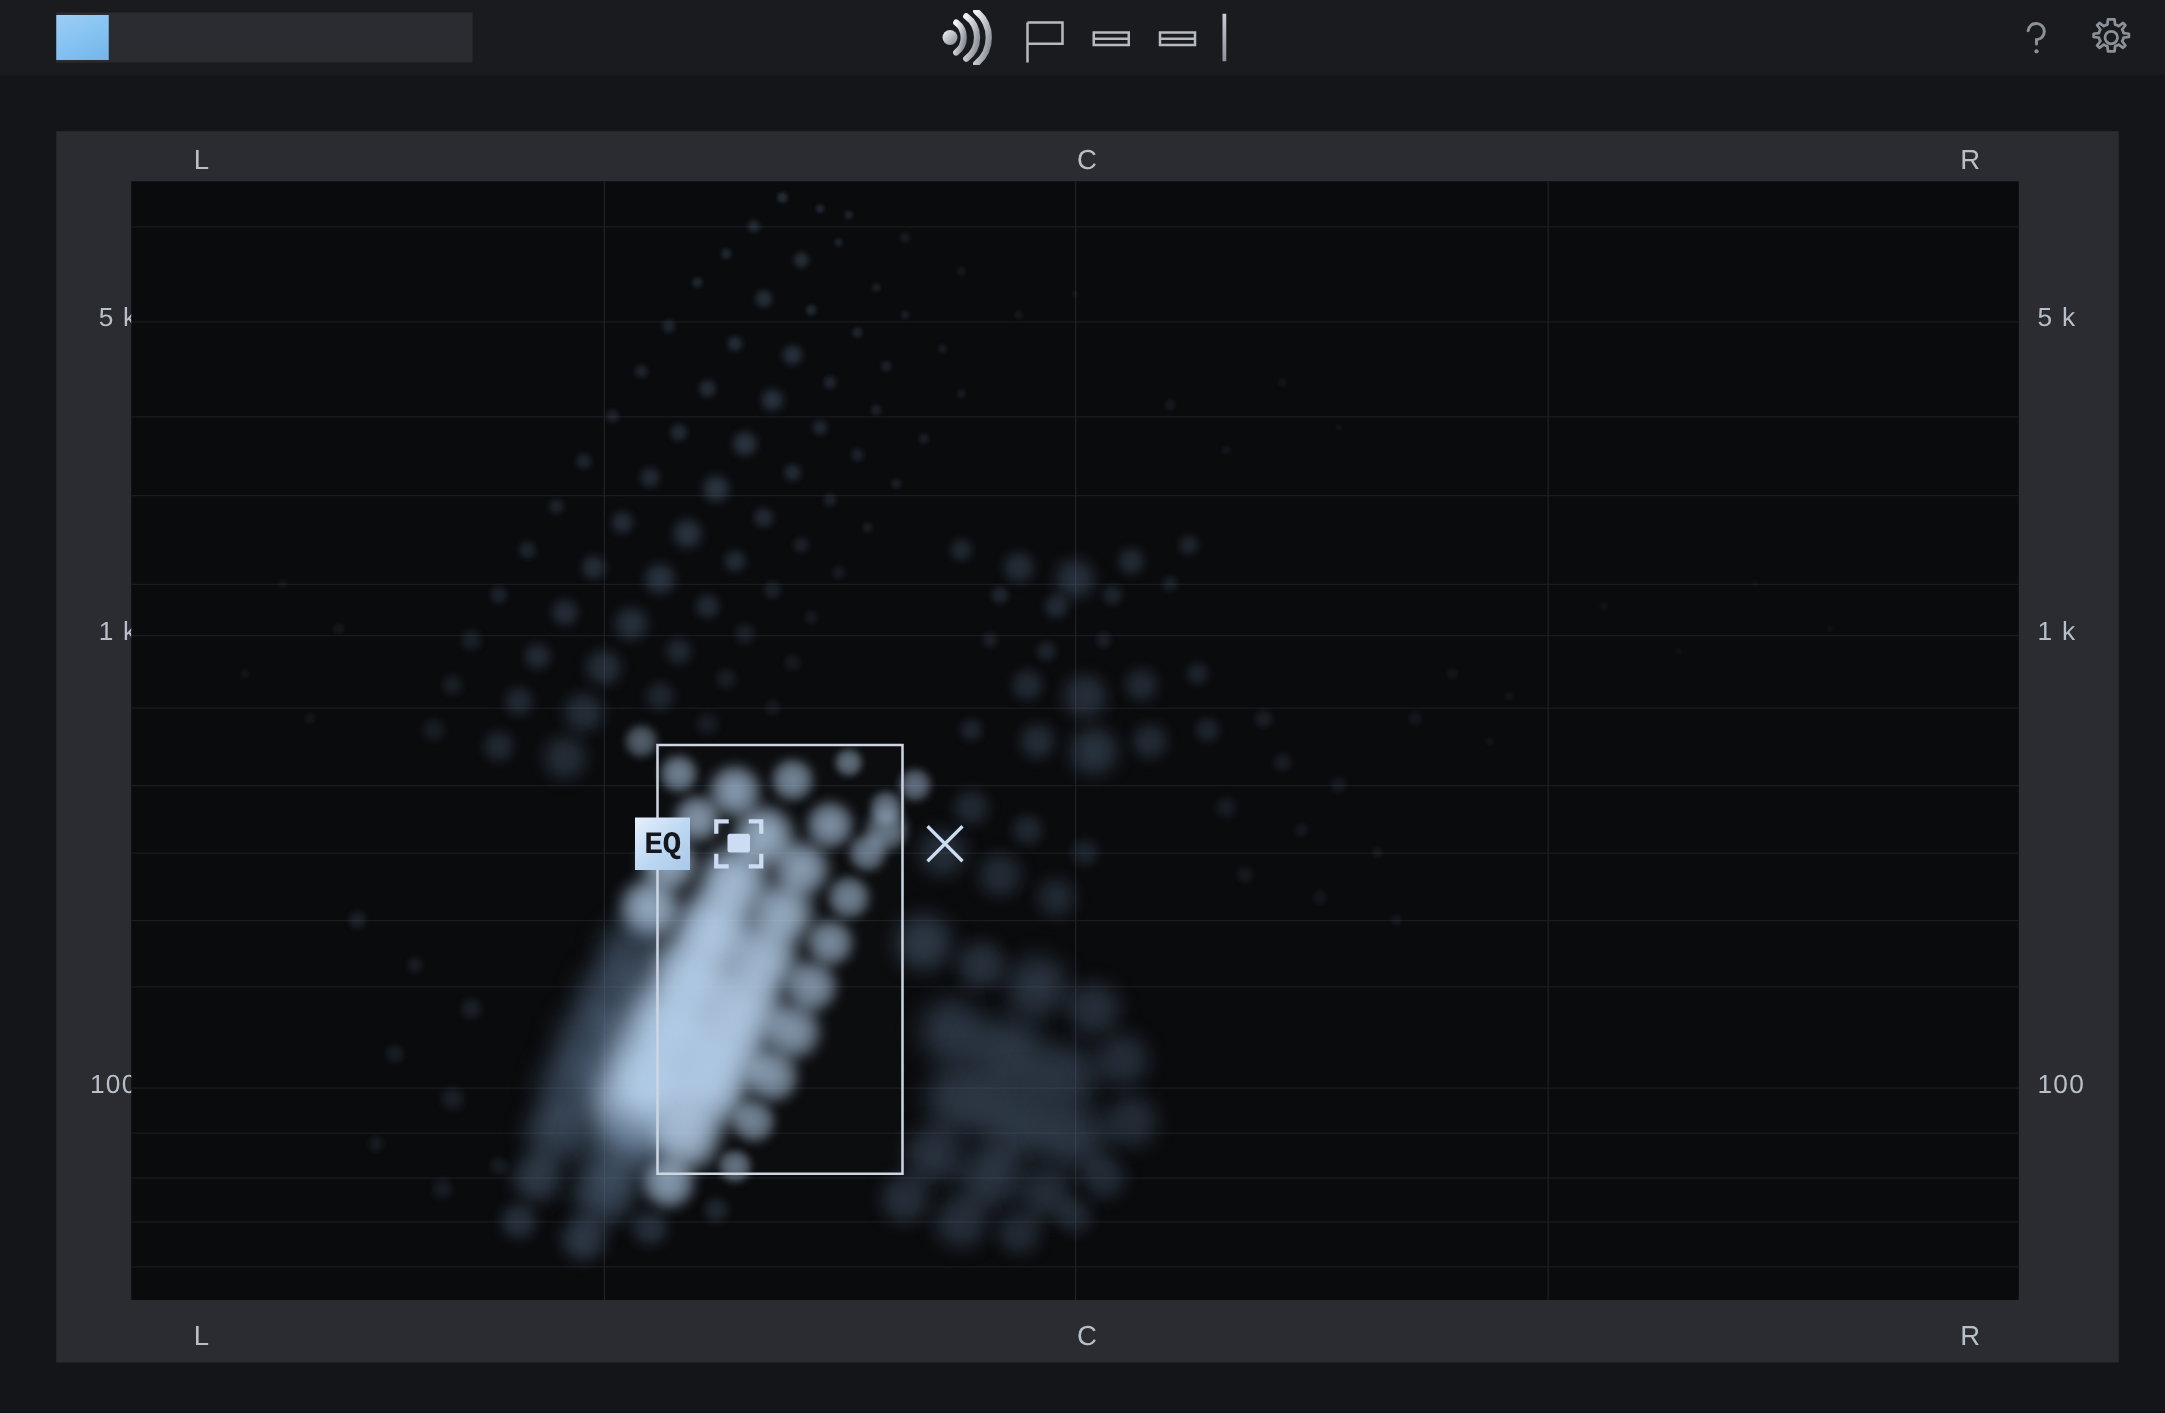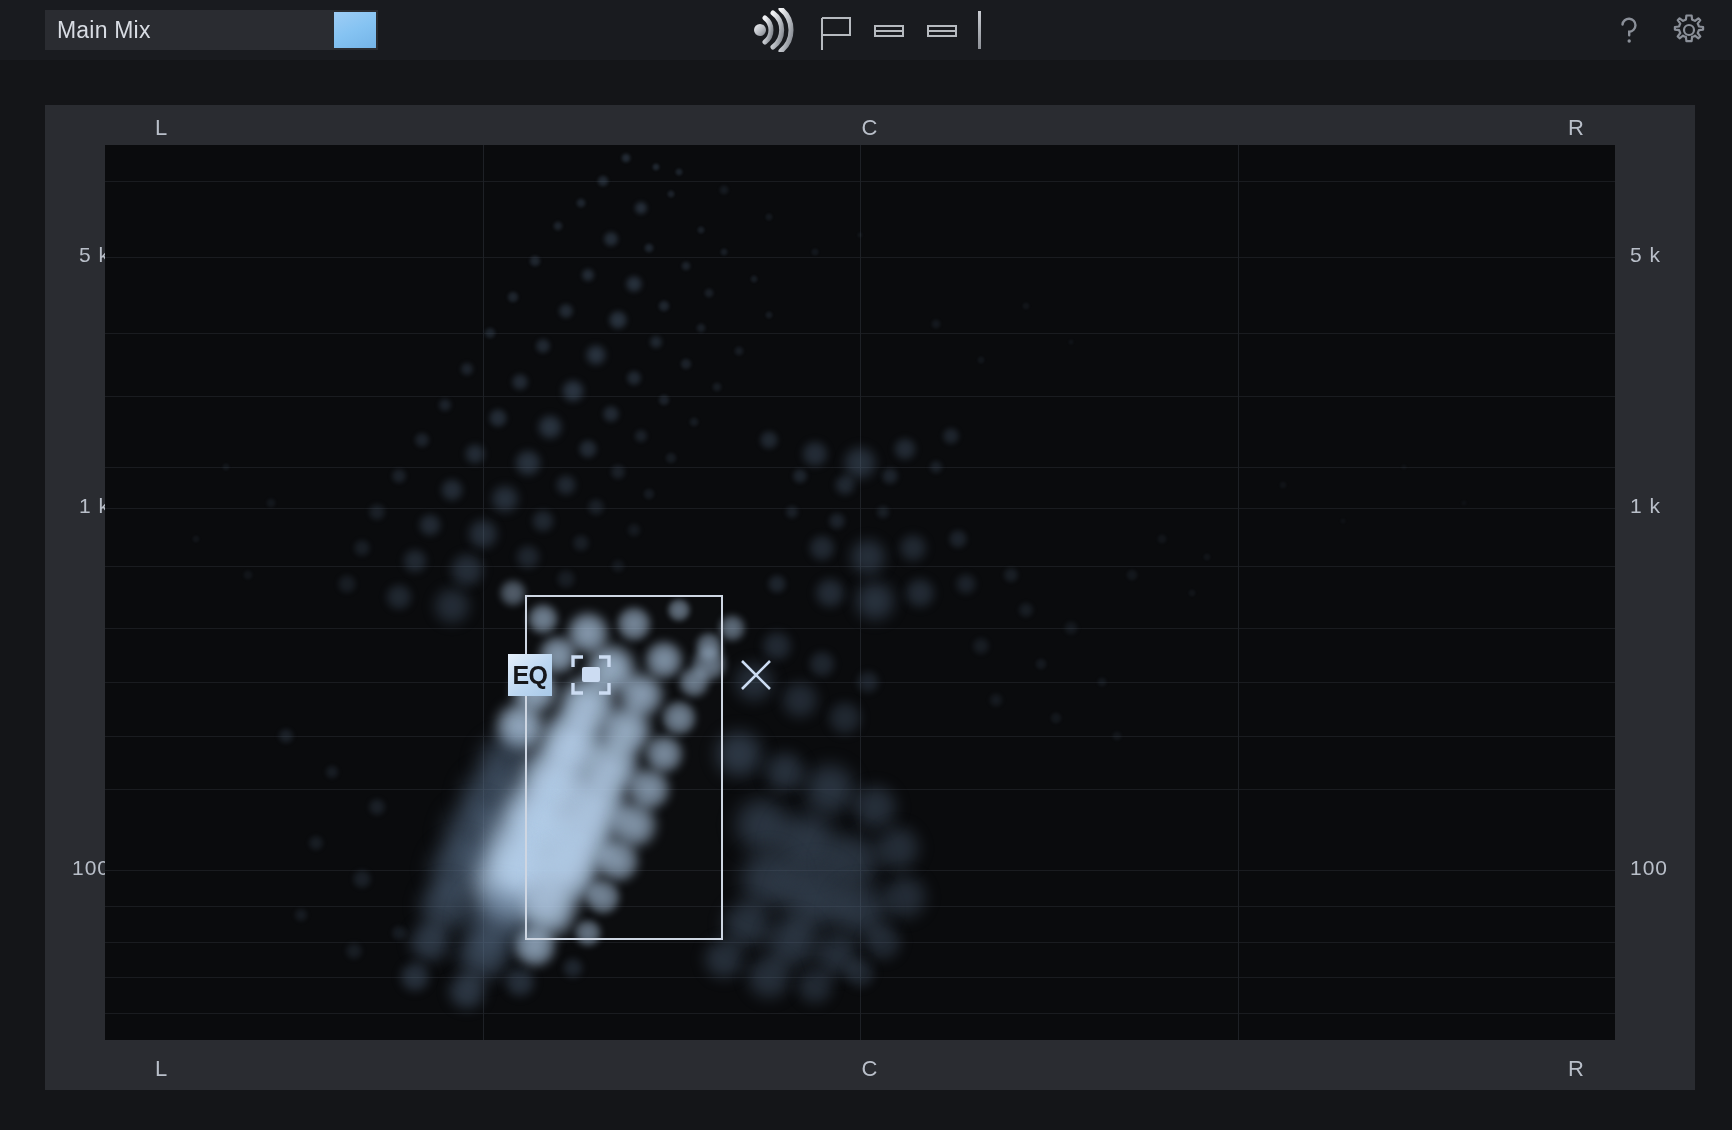--- a/index.html
+++ b/index.html
@@ -140,20 +140,21 @@
     cursor: move;
   }
 
   
   #eq-toolbar {
     position: absolute;
     left: 463px; top: 549px;
     display: flex; align-items: center;
     gap: 18px;
     z-index: 20;
+    font-family: Liberation Mono, monospace;
   }
   #eq-badge {
     width: 44px; height: 42px;
     display: flex; align-items: center; justify-content: center;
     background: linear-gradient(135deg,#e6f0fb 0%, #bcd7f2 55%, #a9c9e8 100%);
     color: #15171b;
     font-size: 25px;
     font-weight: bold;
     letter-spacing: -0.5px;
     cursor: pointer;
@@ -165,21 +166,20 @@
   #eq-close-icon { margin-left: 108px; }
 </style>
 </head>
 <body>
 
 <div id="app">
 
   <div id="header">
 
     <div id="preset-selector">
-      <div id="preset-name">Main Mix</div>
       <div id="preset-swatch" style="background: linear-gradient(155deg, rgb(158, 205, 245) 0%, rgb(133, 195, 242) 50%, rgb(116, 180, 232) 100%);"></div>
     </div>
 
     <div id="logo">
       <svg id="logo-mark" width="52" height="44" viewBox="0 0 52 44">
         <defs>
           <linearGradient id="lgMetal" x1="0" y1="0" x2="1" y2="1">
             <stop offset="0%" stop-color="#f2f3f5"></stop>
             <stop offset="55%" stop-color="#b8bcc2"></stop>
             <stop offset="100%" stop-color="#7d8289"></stop>

